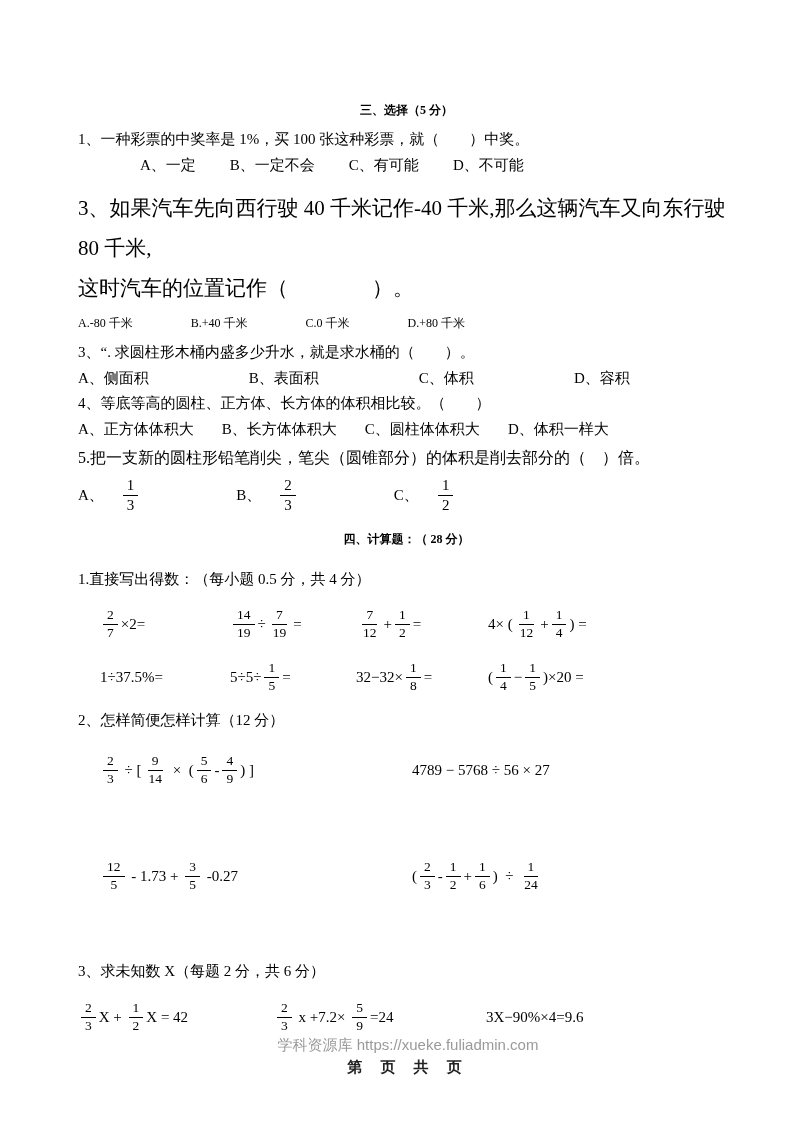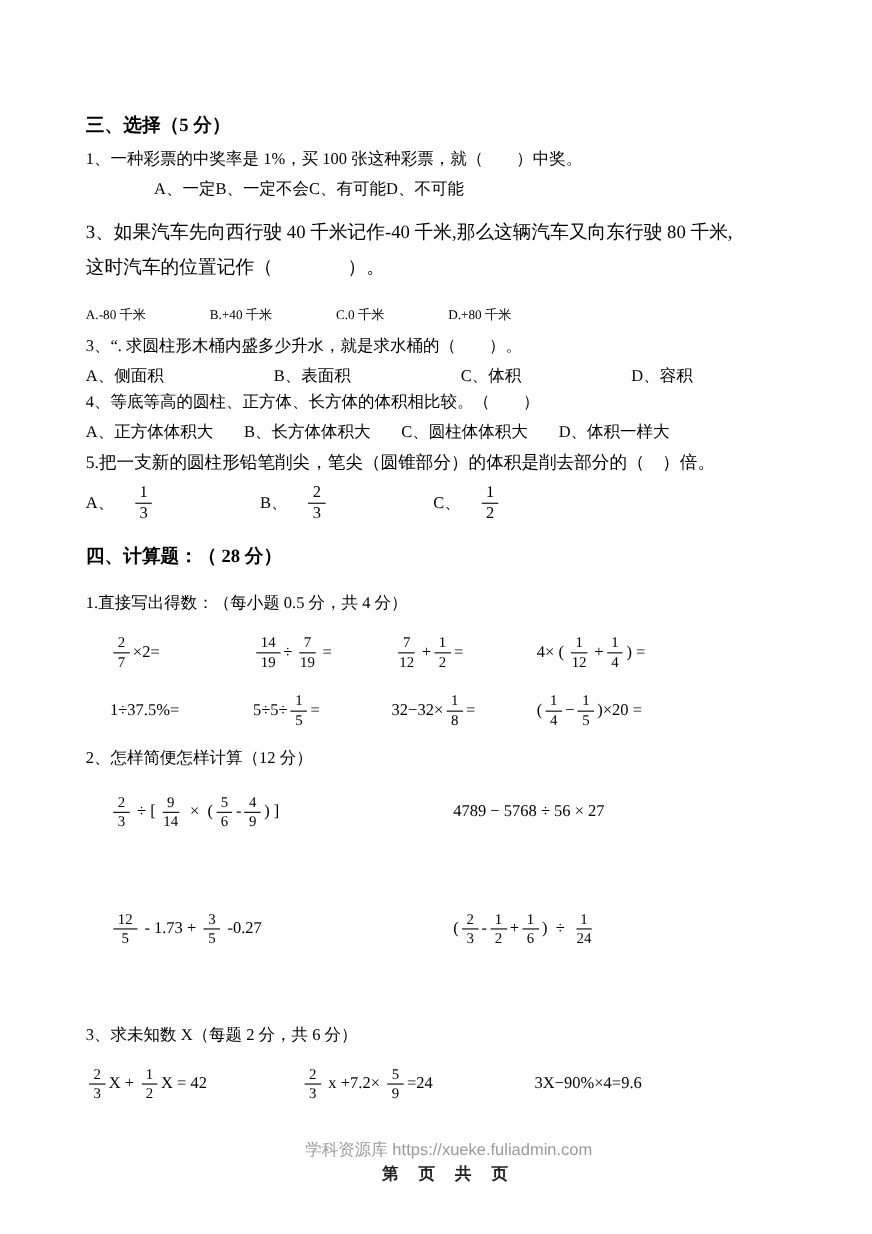--- a/index.html
+++ b/index.html
@@ -2,25 +2,25 @@
 <html><head>
 <meta charset="utf-8">
 <style>
   html,body{margin:0;padding:0;}
   body{
     width:793px;height:1122px;background:#ffffff;color:#000;
     font-family:"Liberation Serif","DejaVu Serif",serif;
     position:relative;overflow:hidden;
   }
   .page{position:absolute;inset:0;padding:102px 58px 0 78px;box-sizing:border-box;}
-  .sec-title{font-size:17px;font-weight:bold;margin-bottom:10px;}
+  .sec-title{font-size:12px;font-weight:bold;margin-bottom:10px;text-align:center;}
   .qtext{font-size:15px;line-height:1.4;margin-bottom:6px;}
   .opts{display:flex;font-size:15px;margin-bottom:12px;}
-  .opts-q1{padding-left:62px;margin-bottom:14px;}
-  .big{font-size:17px;line-height:1.9;margin-bottom:18px;}
+  .opts-q1{padding-left:62px;gap:34px;margin-bottom:14px;}
+  .big{font-size:21px;line-height:1.9;margin-bottom:6px;}
   .opts-car{font-size:12px;gap:58px;margin-bottom:10px;}
   .opts-q3{gap:100px;margin-bottom:5px;text-align:center;}
   .opts-q4{gap:28px;margin-bottom:8px;}
   .q5text{font-size:16px;margin-bottom:8px;}
   .opts-frac{gap:95px;margin-bottom:18px;align-items:center;}
   .opts-frac .opt{display:inline-flex;align-items:center;}
   .opts-frac .lbl{margin-right:16px;}
   .opts-frac .frac{font-size:15px;}
   .sub-title{font-size:15px;margin-bottom:12px;}
   .math{display:inline-flex;align-items:center;font-size:15px;white-space:pre;}

